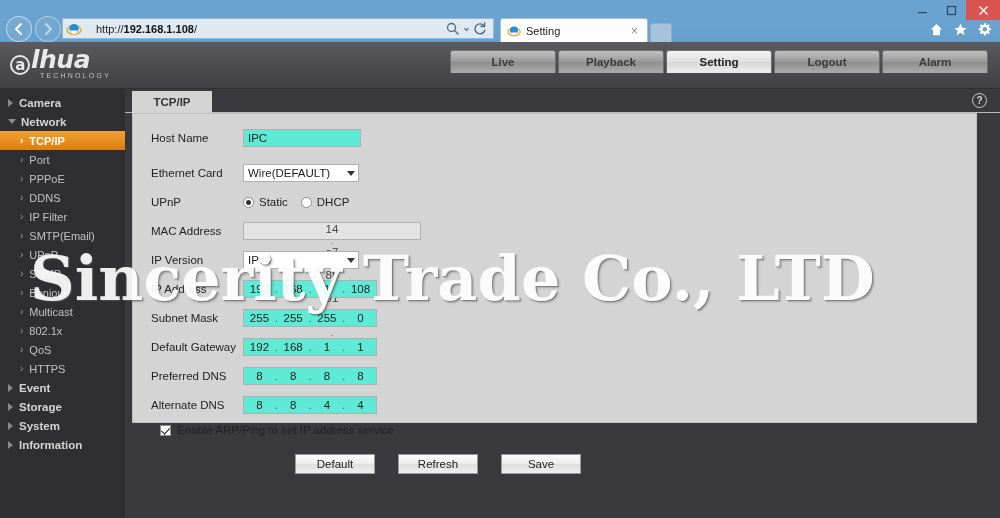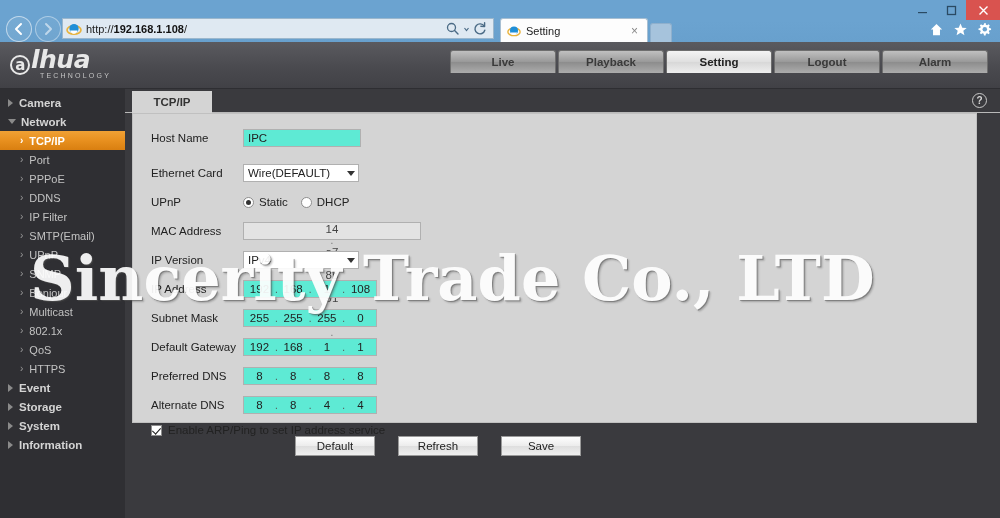--- a/index.html
+++ b/index.html
@@ -44,21 +44,21 @@
   .addr-bar {
     position: absolute; left: 62px; top: 18px;
     width: 432px; height: 21px;
     background: #dfe9f2;
     border: 1px solid #9bb7cd;
     display: flex; align-items: center;
     padding: 0 3px;
   }
   .ie-favicon { width: 16px; height: 16px; flex: 0 0 16px; }
   .addr-url {
-    font-size: 11px; color: #222; margin-left: 4px;
+    font-size: 11px; color: #222; margin-left: 14px;
     white-space: nowrap; overflow: hidden;
   }
   .addr-url b { color: #111; }
   .addr-actions {
     margin-left: auto; display: flex; align-items: center; gap: 2px;
     padding-right: 2px;
   }
   .addr-actions svg { display: block; }
 
   .tab-strip {
@@ -257,37 +257,37 @@
     border: 1px solid #8d8d8d; background: #fff;
     display: flex; align-items: center; justify-content: center;
   }
   .radio.on::after {
     content: ""; width: 5px; height: 5px; border-radius: 50%;
     background: #333;
   }
   .radio-label { font-size: 11.5px; color: #222; margin-right: 8px; }
 
   .checkrow {
-    display: flex; align-items: center; margin-top: 5px; margin-left: 0px;
+    display: flex; align-items: center; margin-top: 5px; margin-left: 9px;
   }
   .checkbox {
     width: 11px; height: 11px; background: #fff;
     border: 1px solid #8d8d8d; margin-right: 6px;
     position: relative; flex: 0 0 11px;
   }
   .checkbox.on::after {
     content: ""; position: absolute; left: 2px; top: 0px;
     width: 4px; height: 7px;
     border: solid #1a1a1a; border-width: 0 1.6px 1.6px 0;
     transform: rotate(42deg);
   }
   .check-label { font-size: 11.5px; color: #222; }
 
   .btnrow {
-    display: flex; gap: 23px; margin-left: 100px; padding-left: 44px;
+    display: flex; gap: 23px; margin-top: 18px; margin-left: 100px; padding-left: 44px;
   }
   .btn {
     width: 80px; height: 20px;
     background: linear-gradient(to bottom, #fdfdfd 0%, #ececec 50%, #dedede 51%, #efefef 100%);
     border: 1px solid #9a9a9a;
     font-size: 11.5px; color: #222;
     display: flex; align-items: center; justify-content: center;
   }
 
   

